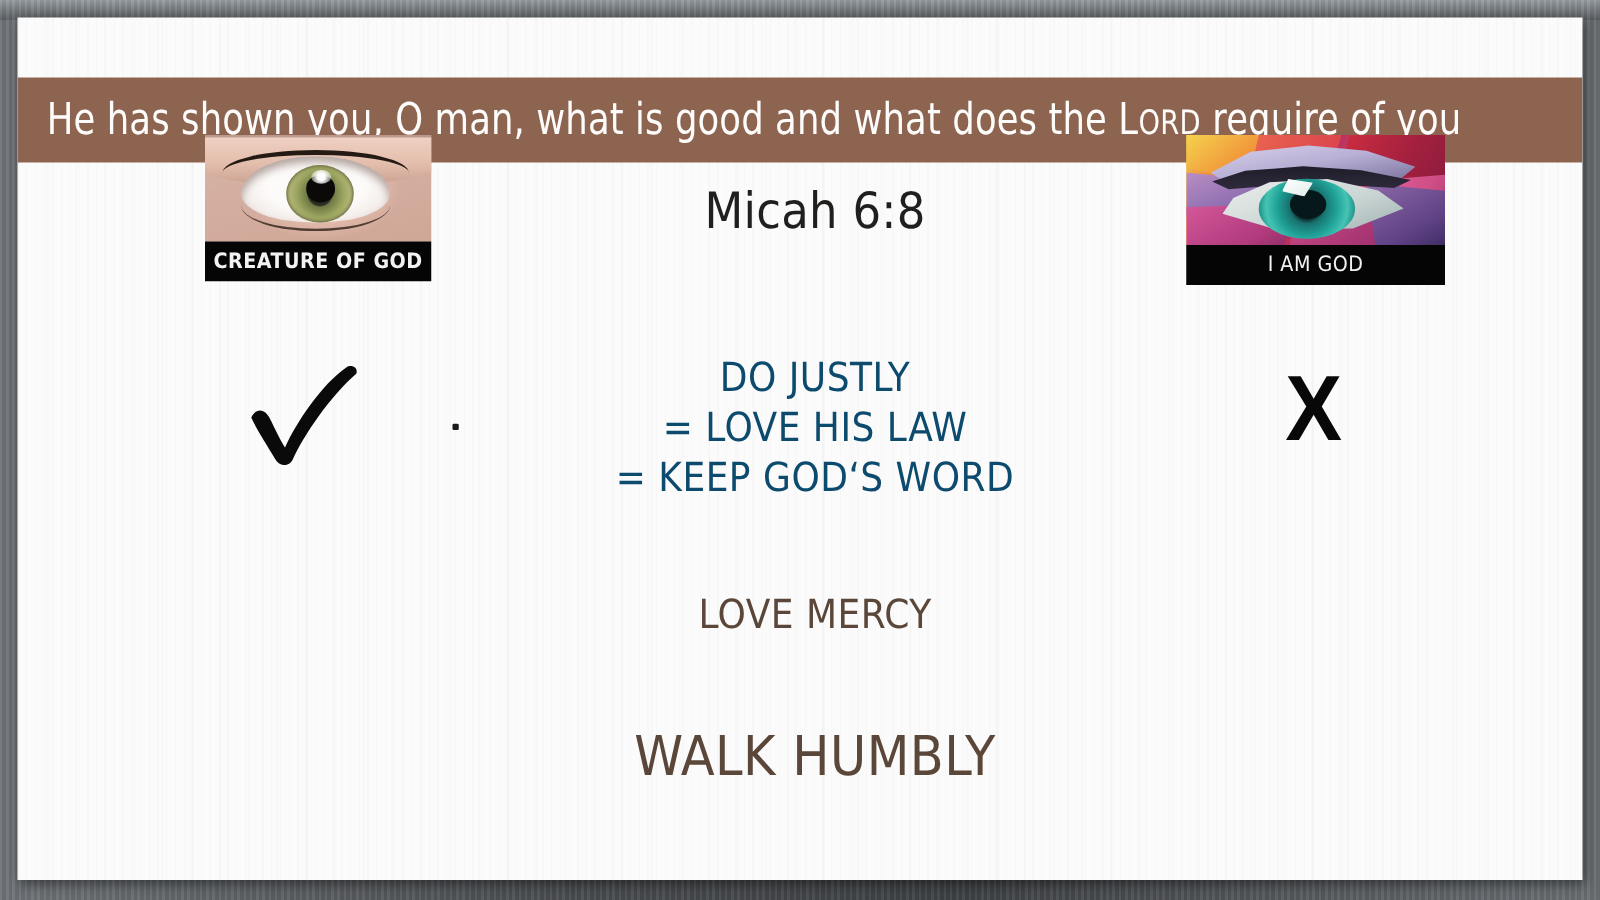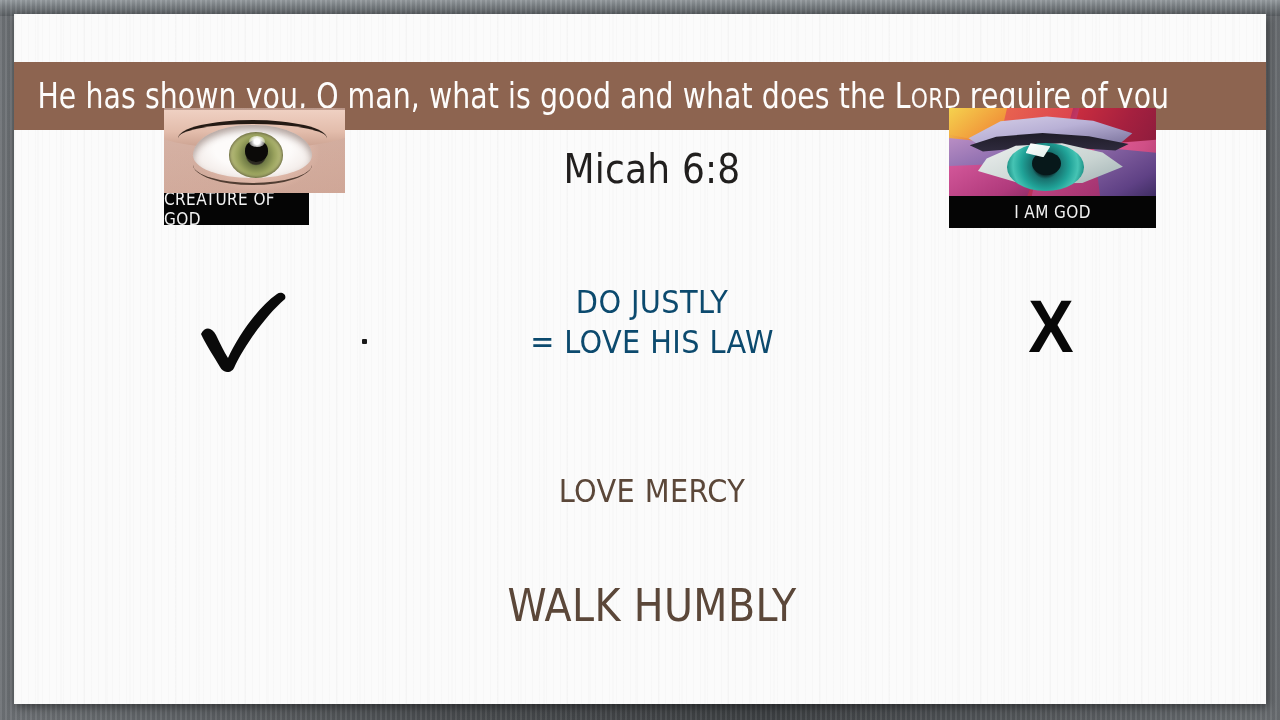--- a/index.html
+++ b/index.html
@@ -118,21 +118,21 @@
   #eye-photo-left .lashline-bottom{
     position:absolute;left:16%;top:66%;width:66%;height:22%;
     border-bottom:2.5px solid #3a2a20;
     border-radius:0 0 50% 50% / 0 0 100% 100%;
     opacity:.85;filter:blur(.5px);
   }
   #eye-photo-left .brow-shadow{
     position:absolute;left:-4%;top:-2%;width:108%;height:16%;
     background:linear-gradient(180deg,rgba(120,85,70,.35),rgba(120,85,70,0));
   }
-  #caption-left{width:145px;height:32px;}
+  #caption-left{width:181px;height:32px;font-weight:bold;}
 
   
   #eye-card-right{left:935px;top:94px;}
   #eye-photo-right{
     width:207px;height:88px;
     background:
       linear-gradient(115deg,#f0c94a 0%, #ef8a3c 14%, #e0574f 28%, #c0344a 40%,
                       #b8305a 50%, #d1467e 60%, #e05a93 72%, #cf4f86 86%, #b03c72 100%);
   }
   #eye-photo-right .poly{position:absolute;}
@@ -266,20 +266,21 @@
         <div class="glint-poly"></div>
       </div>
       <div class="caption-bar" id="caption-right">I AM GOD</div>
     </div>
 
     <div class="center-text" id="scripture-ref">Micah 6:8</div>
 
     <div class="center-text" id="do-justly-block">
       <div>DO JUSTLY</div>
       <div>= LOVE HIS LAW</div>
+      <div>= KEEP GOD‘S WORD</div>
     </div>
 
     <div class="center-text" id="love-mercy">LOVE MERCY</div>
 
     <div class="center-text" id="walk-humbly">WALK HUMBLY</div>
 
     <div id="check-mark">
       <svg width="100" height="86" viewBox="0 0 100 86" aria-hidden="true">
         <path d="M6 48 C10 40, 17 41, 21 49 C25 57, 29 66, 33 72
                  C42 52, 62 22, 82 8

